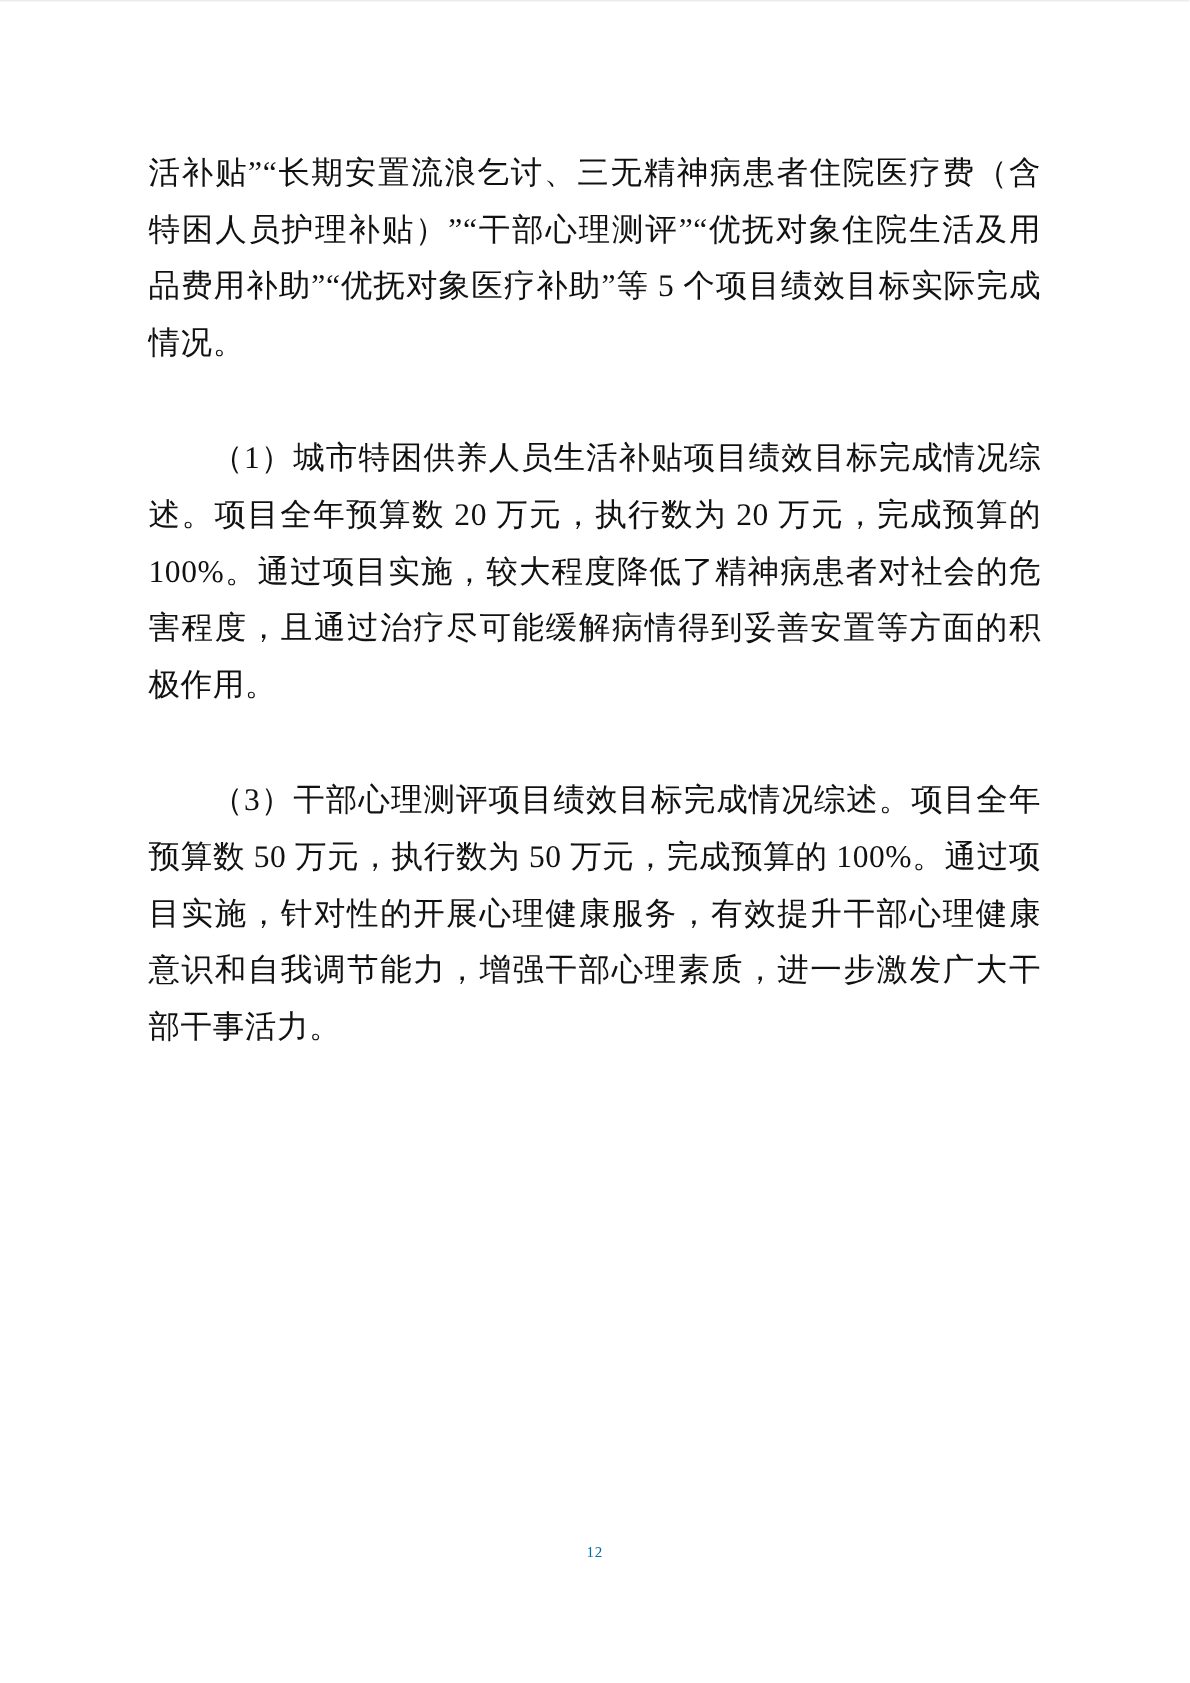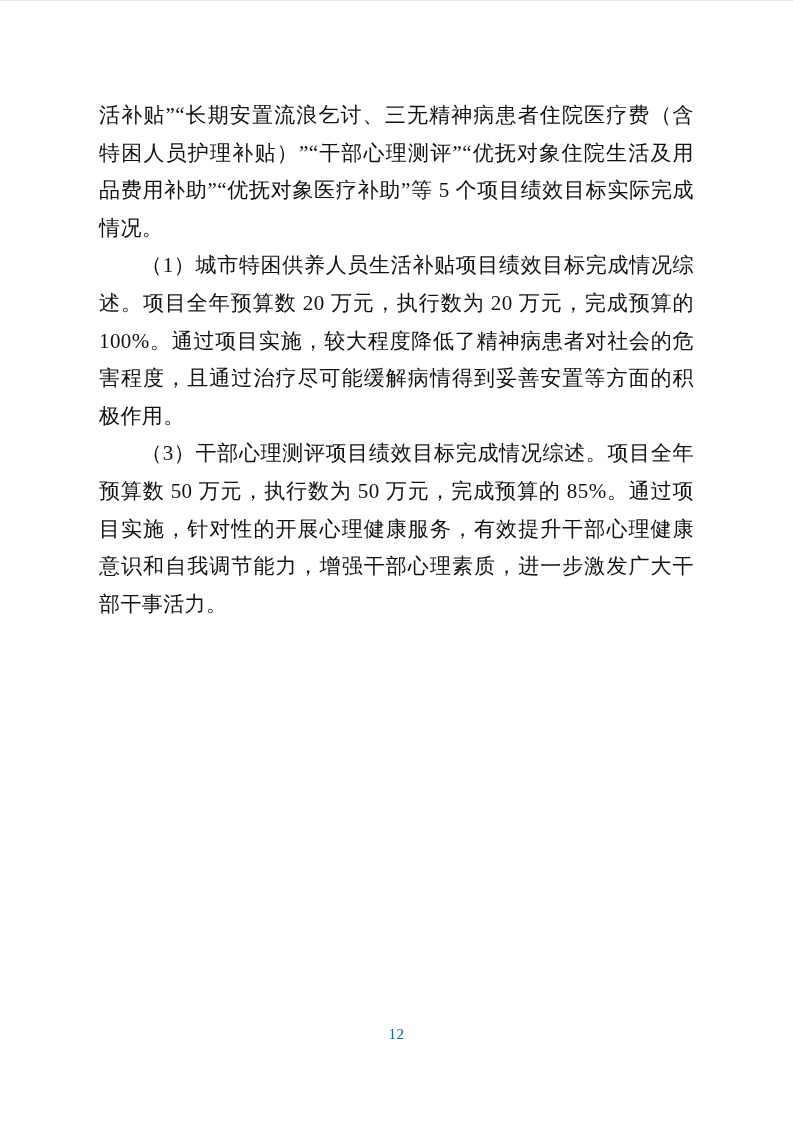--- a/index.html
+++ b/index.html
@@ -30,39 +30,40 @@
     font-size: 21px;
     line-height: 37.6px;
     letter-spacing: 0.4px;
     text-align: justify;
     text-justify: inter-ideograph;
     word-break: break-all;
     color: #111111;
   }
   .text-block p.indent {
     text-indent: 2em;
+    margin-top: 40px;
   }
   .page-footer {
     position: absolute;
     left: 0;
     top: 1024px;
     width: 793px;
     text-align: center;
   }
   .page-number {
-    font-size: 15px;
+    font-size: 10px;
     letter-spacing: 0.5px;
     color: #0369a1;
   }
 </style>
 </head>
 <body>
 
 <div class="page">
   <div class="text-block">
     <p>活补贴”“长期安置流浪乞讨、三无精神病患者住院医疗费（含特困人员护理补贴）”“干部心理测评”“优抚对象住院生活及用品费用补助”“优抚对象医疗补助”等 5 个项目绩效目标实际完成情况。</p>
     <p class="indent">（1）城市特困供养人员生活补贴项目绩效目标完成情况综述。项目全年预算数 20 万元，执行数为 20 万元，完成预算的 100%。通过项目实施，较大程度降低了精神病患者对社会的危害程度，且通过治疗尽可能缓解病情得到妥善安置等方面的积极作用。</p>
-    <p class="indent">（3）干部心理测评项目绩效目标完成情况综述。项目全年预算数 50 万元，执行数为 50 万元，完成预算的 85%。通过项目实施，针对性的开展心理健康服务，有效提升干部心理健康意识和自我调节能力，增强干部心理素质，进一步激发广大干部干事活力。</p>
+    <p class="indent">（3）干部心理测评项目绩效目标完成情况综述。项目全年预算数 50 万元，执行数为 50 万元，完成预算的 100%。通过项目实施，针对性的开展心理健康服务，有效提升干部心理健康意识和自我调节能力，增强干部心理素质，进一步激发广大干部干事活力。</p>
   </div>
   <div class="page-footer">
     <span class="page-number">12</span>
   </div>
 </div>
 
 </body></html>

